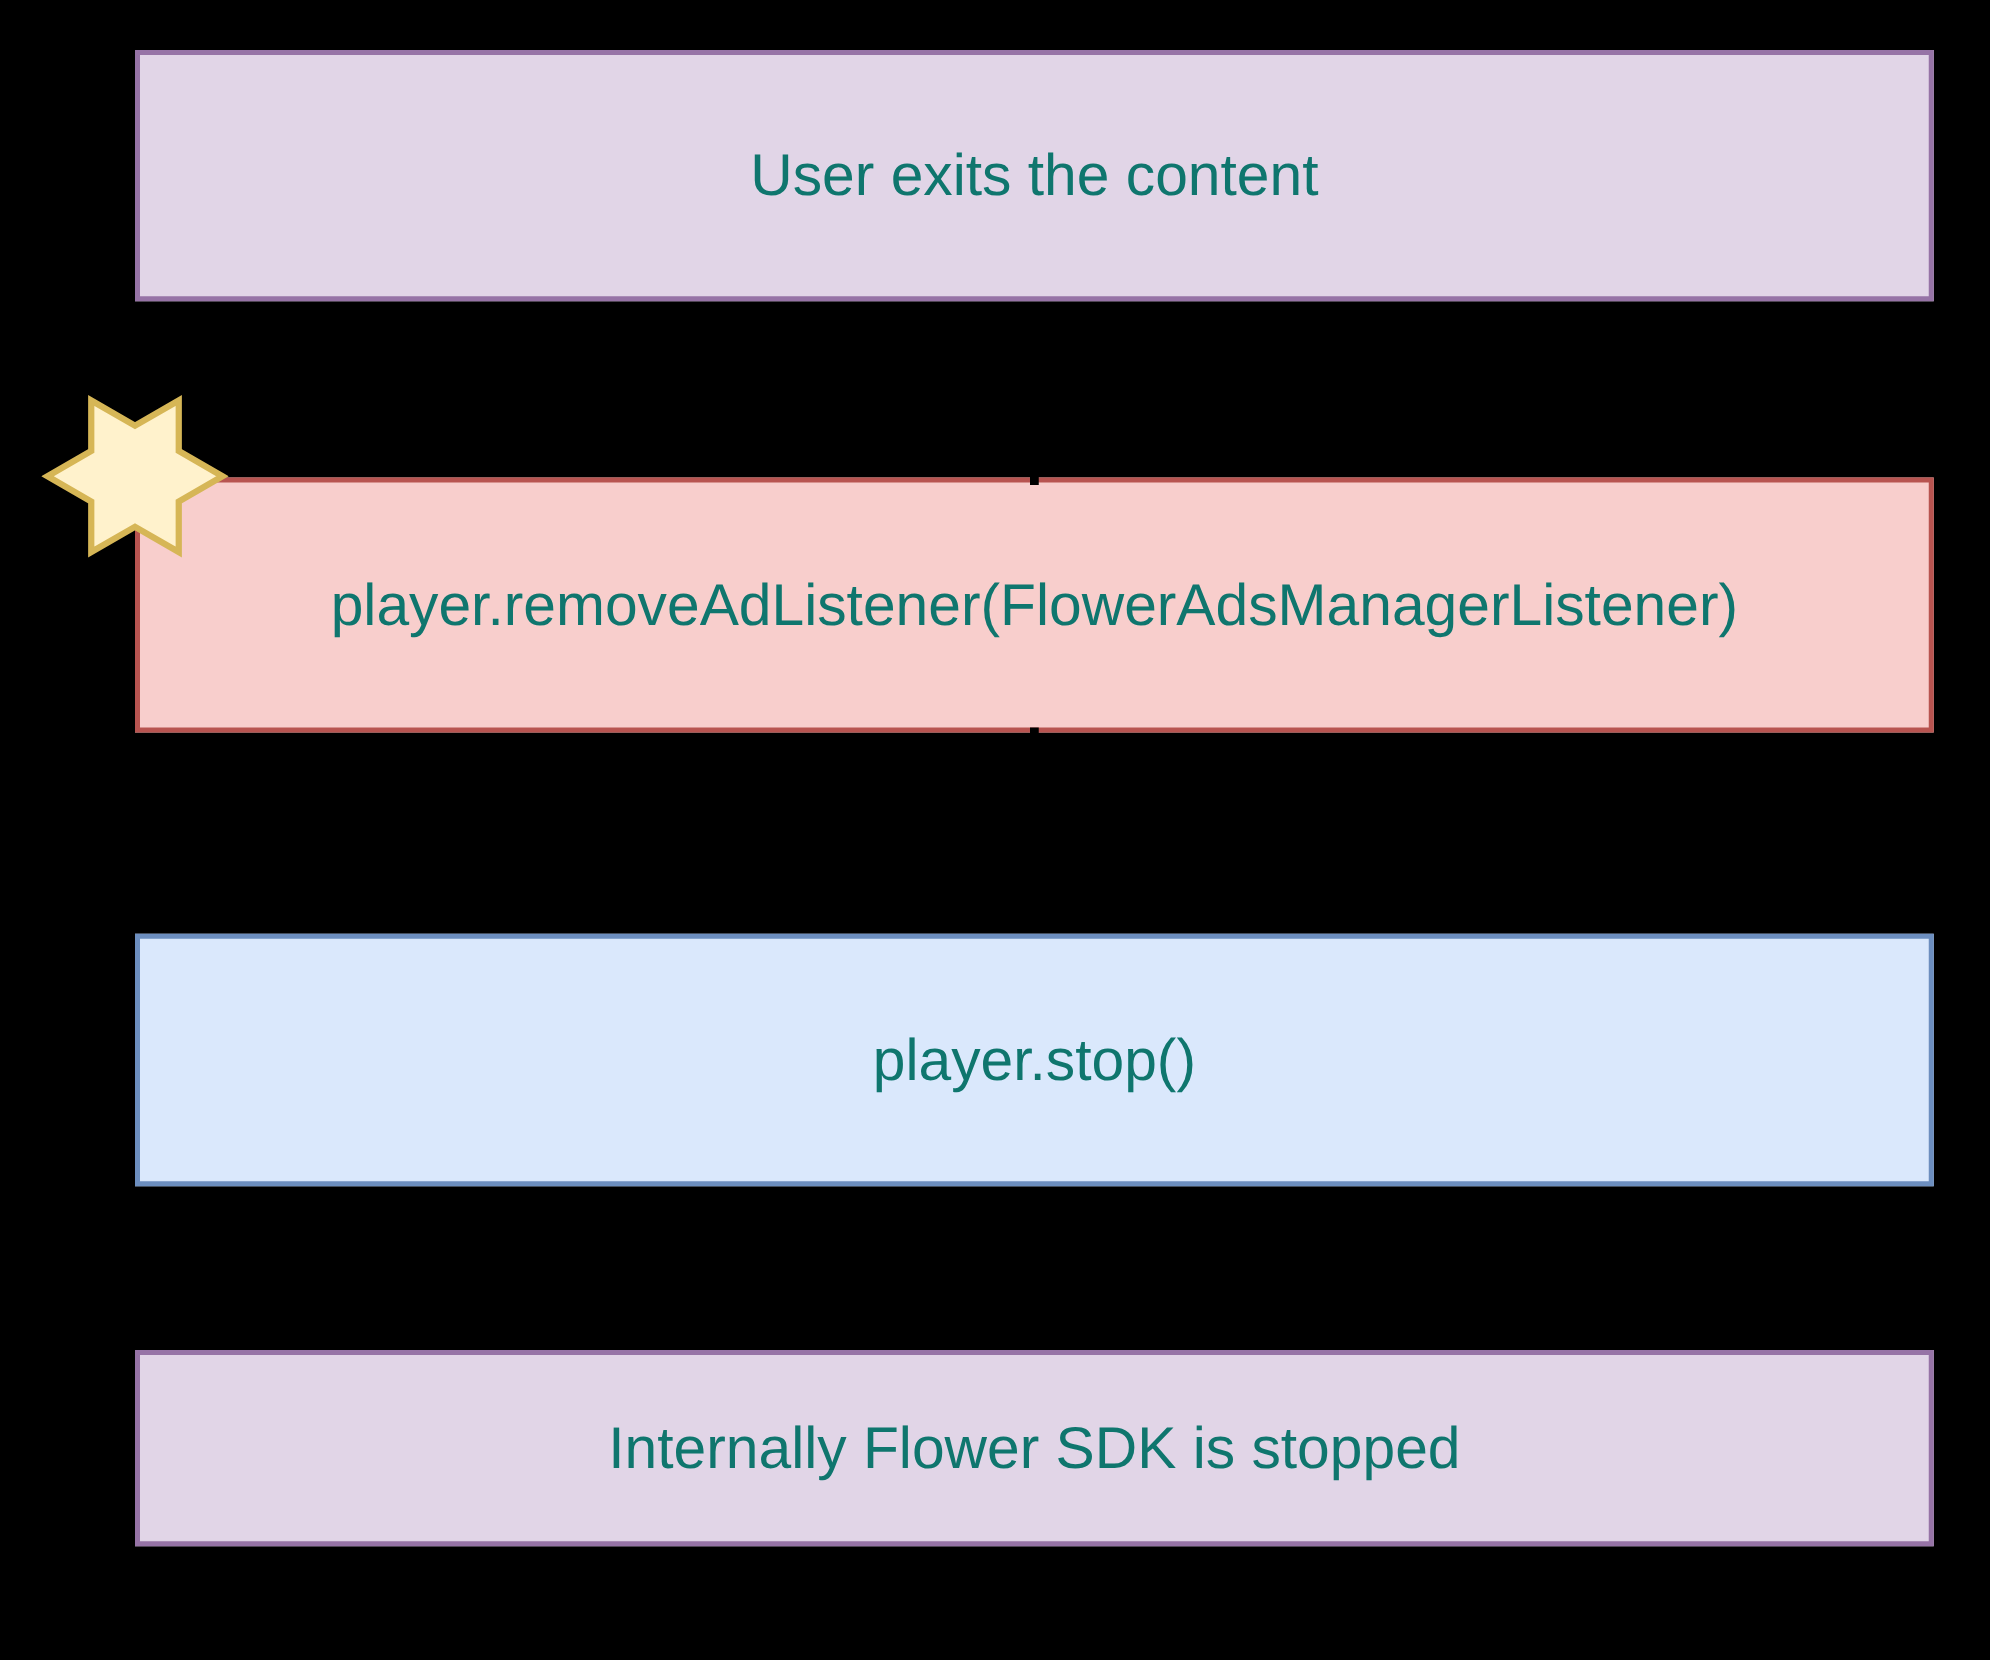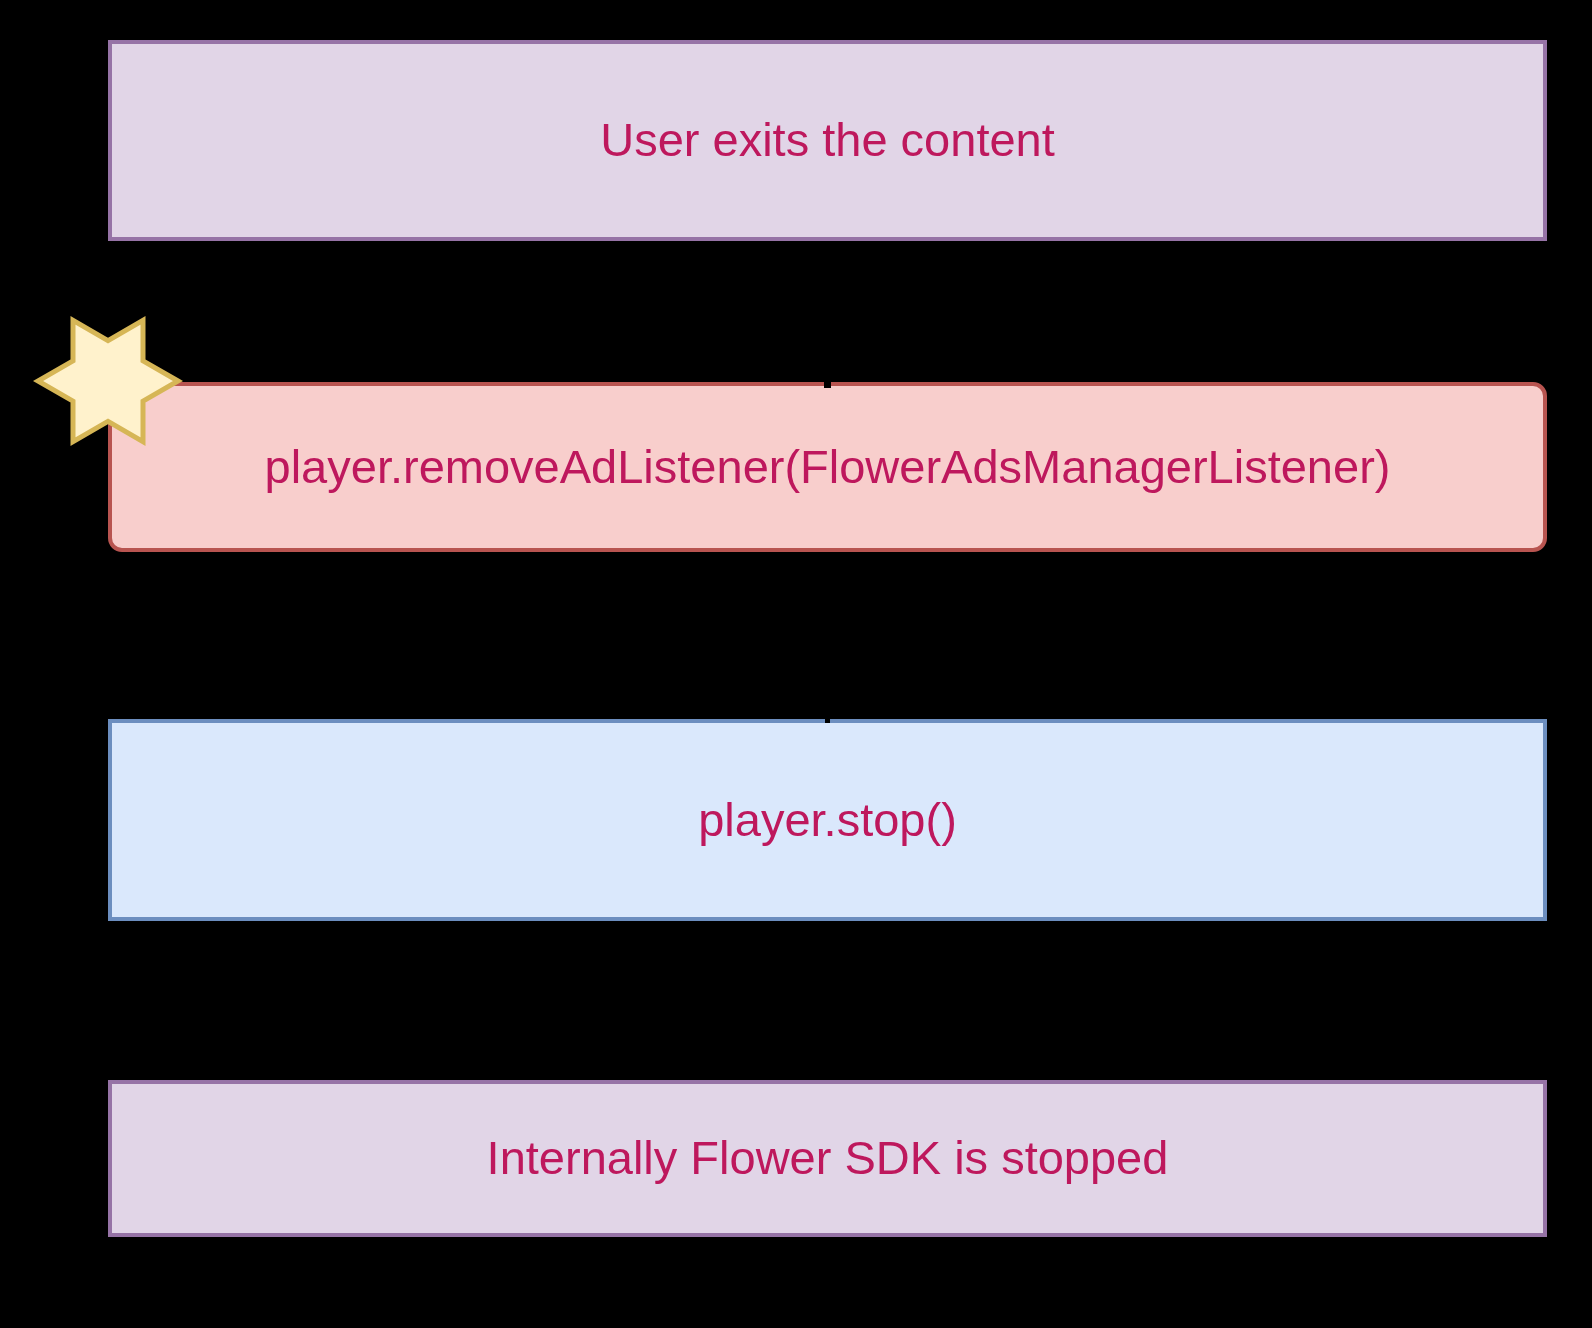--- a/index.html
+++ b/index.html
@@ -20,28 +20,28 @@
     left: 108px;
     width: 1439px;
     box-sizing: border-box;
     border: 4px solid #000;
     display: flex;
     align-items: center;
     justify-content: center;
     text-align: center;
     font-size: 47px;
     line-height: 1.2;
-    color: #be185d;
+    color: #0f766e;
   }
   .node-purple { background: #E1D5E7; border-color: #9673A6; }
   .node-red    { background: #F8CECC; border-color: #B85450; }
-  .node-blue   { background: #DAE8FC; border-color: #6C8EBF; }
+  .node-blue   { background: #DAE8FC; border-color: #6C8EBF; margin-top: 28px; }
 
   .node-1 { top: 40px;   height: 201px; }
-  .node-2 { top: 382px;  height: 170px; border-radius: 14px; }
+  .node-2 { top: 382px;  height: 204px; }
   .node-3 { top: 719px;  height: 202px; }
   .node-4 { top: 1080px; height: 157px; }
 
   
   .connector {
     position: absolute;
     left: 826px;
     width: 2px;
     background: #000000;
   }

